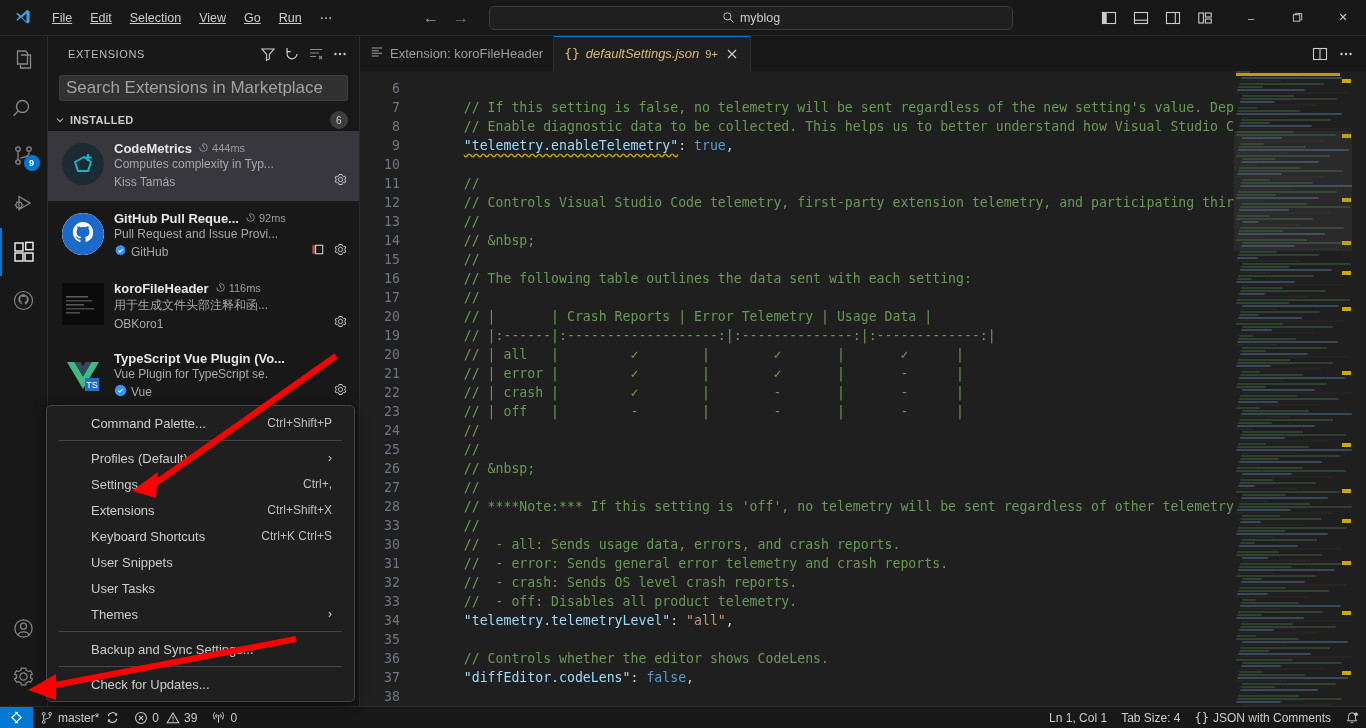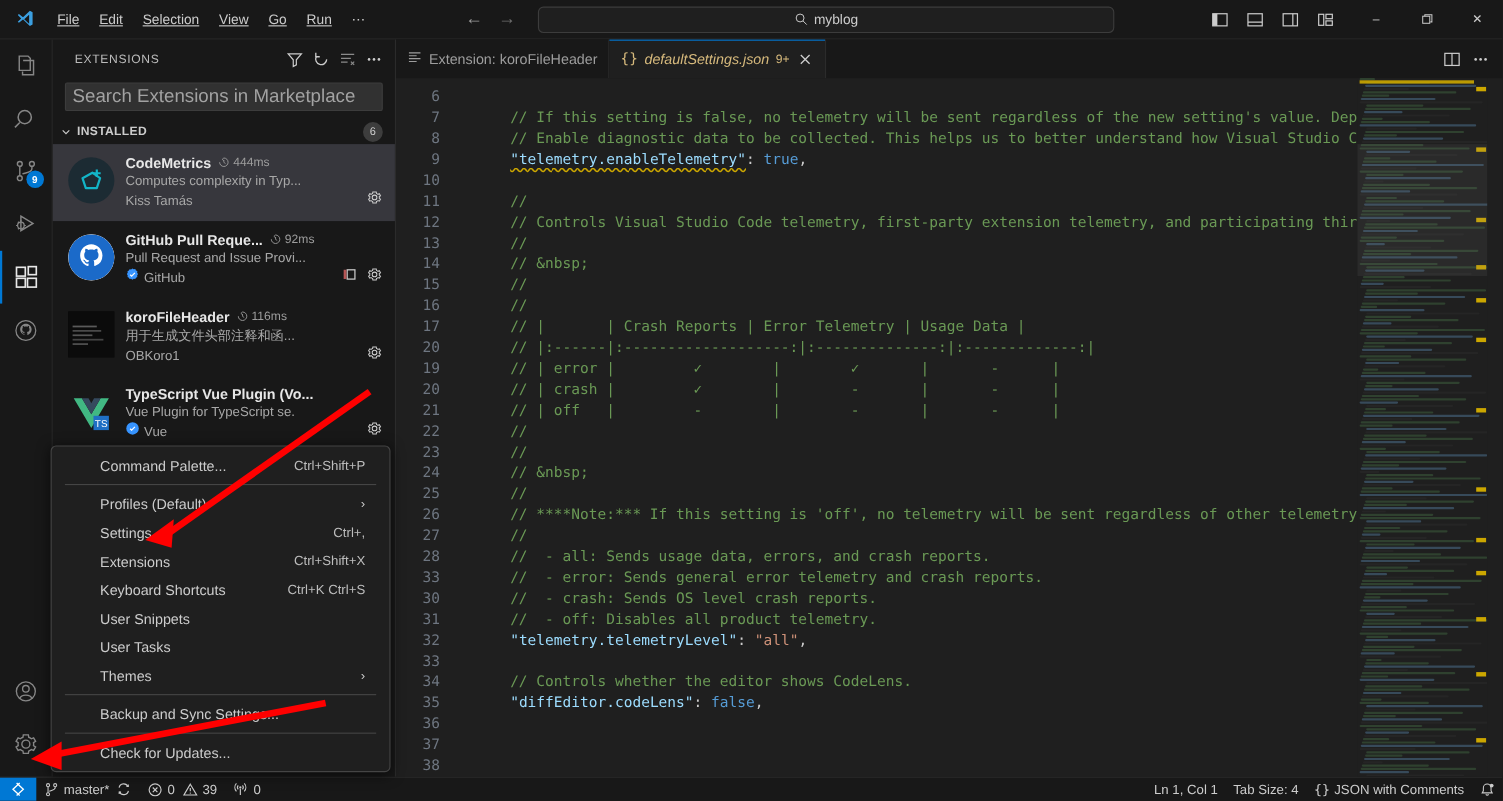--- a/index.html
+++ b/index.html
@@ -620,23 +620,25 @@
             <div class="codeline">&nbsp;</div>
             <div class="codeline"><span class="cmt">    // If this setting is false, no telemetry will be sent regardless of the new setting's value. Deprecated in</span></div>
             <div class="codeline"><span class="cmt">    // Enable diagnostic data to be collected. This helps us to better understand how Visual Studio Code is per</span></div>
             <div class="codeline"><span class="pun">    </span><span class="key squiggle">"telemetry.enableTelemetry"</span><span class="pun">: </span><span class="bool">true</span><span class="pun">,</span></div>
             <div class="codeline">&nbsp;</div>
             <div class="codeline"><span class="cmt">    //</span></div>
             <div class="codeline"><span class="cmt">    // Controls Visual Studio Code telemetry, first-party extension telemetry, and participating third-party ex</span></div>
             <div class="codeline"><span class="cmt">    //</span></div>
             <div class="codeline"><span class="cmt">    // &amp;nbsp;</span></div>
             <div class="codeline"><span class="cmt">    //</span></div>
+            <div class="codeline"><span class="cmt">    // The following table outlines the data sent with each setting:</span></div>
             <div class="codeline"><span class="cmt">    //</span></div>
             <div class="codeline"><span class="cmt">    // |       | Crash Reports | Error Telemetry | Usage Data |</span></div>
             <div class="codeline"><span class="cmt">    // |:------|:-------------------:|:--------------:|:-------------:|</span></div>
+            <div class="codeline"><span class="cmt">    // | all   |         ✓        |        ✓       |       ✓      |</span></div>
             <div class="codeline"><span class="cmt">    // | error |         ✓        |        ✓       |       -      |</span></div>
             <div class="codeline"><span class="cmt">    // | crash |         ✓        |        -       |       -      |</span></div>
             <div class="codeline"><span class="cmt">    // | off   |         -        |        -       |       -      |</span></div>
             <div class="codeline"><span class="cmt">    //</span></div>
             <div class="codeline"><span class="cmt">    //</span></div>
             <div class="codeline"><span class="cmt">    // &amp;nbsp;</span></div>
             <div class="codeline"><span class="cmt">    //</span></div>
             <div class="codeline"><span class="cmt">    // ****Note:*** If this setting is 'off', no telemetry will be sent regardless of other telemetry settings.</span></div>
             <div class="codeline"><span class="cmt">    //</span></div>
             <div class="codeline"><span class="cmt">    //  - all: Sends usage data, errors, and crash reports.</span></div>

